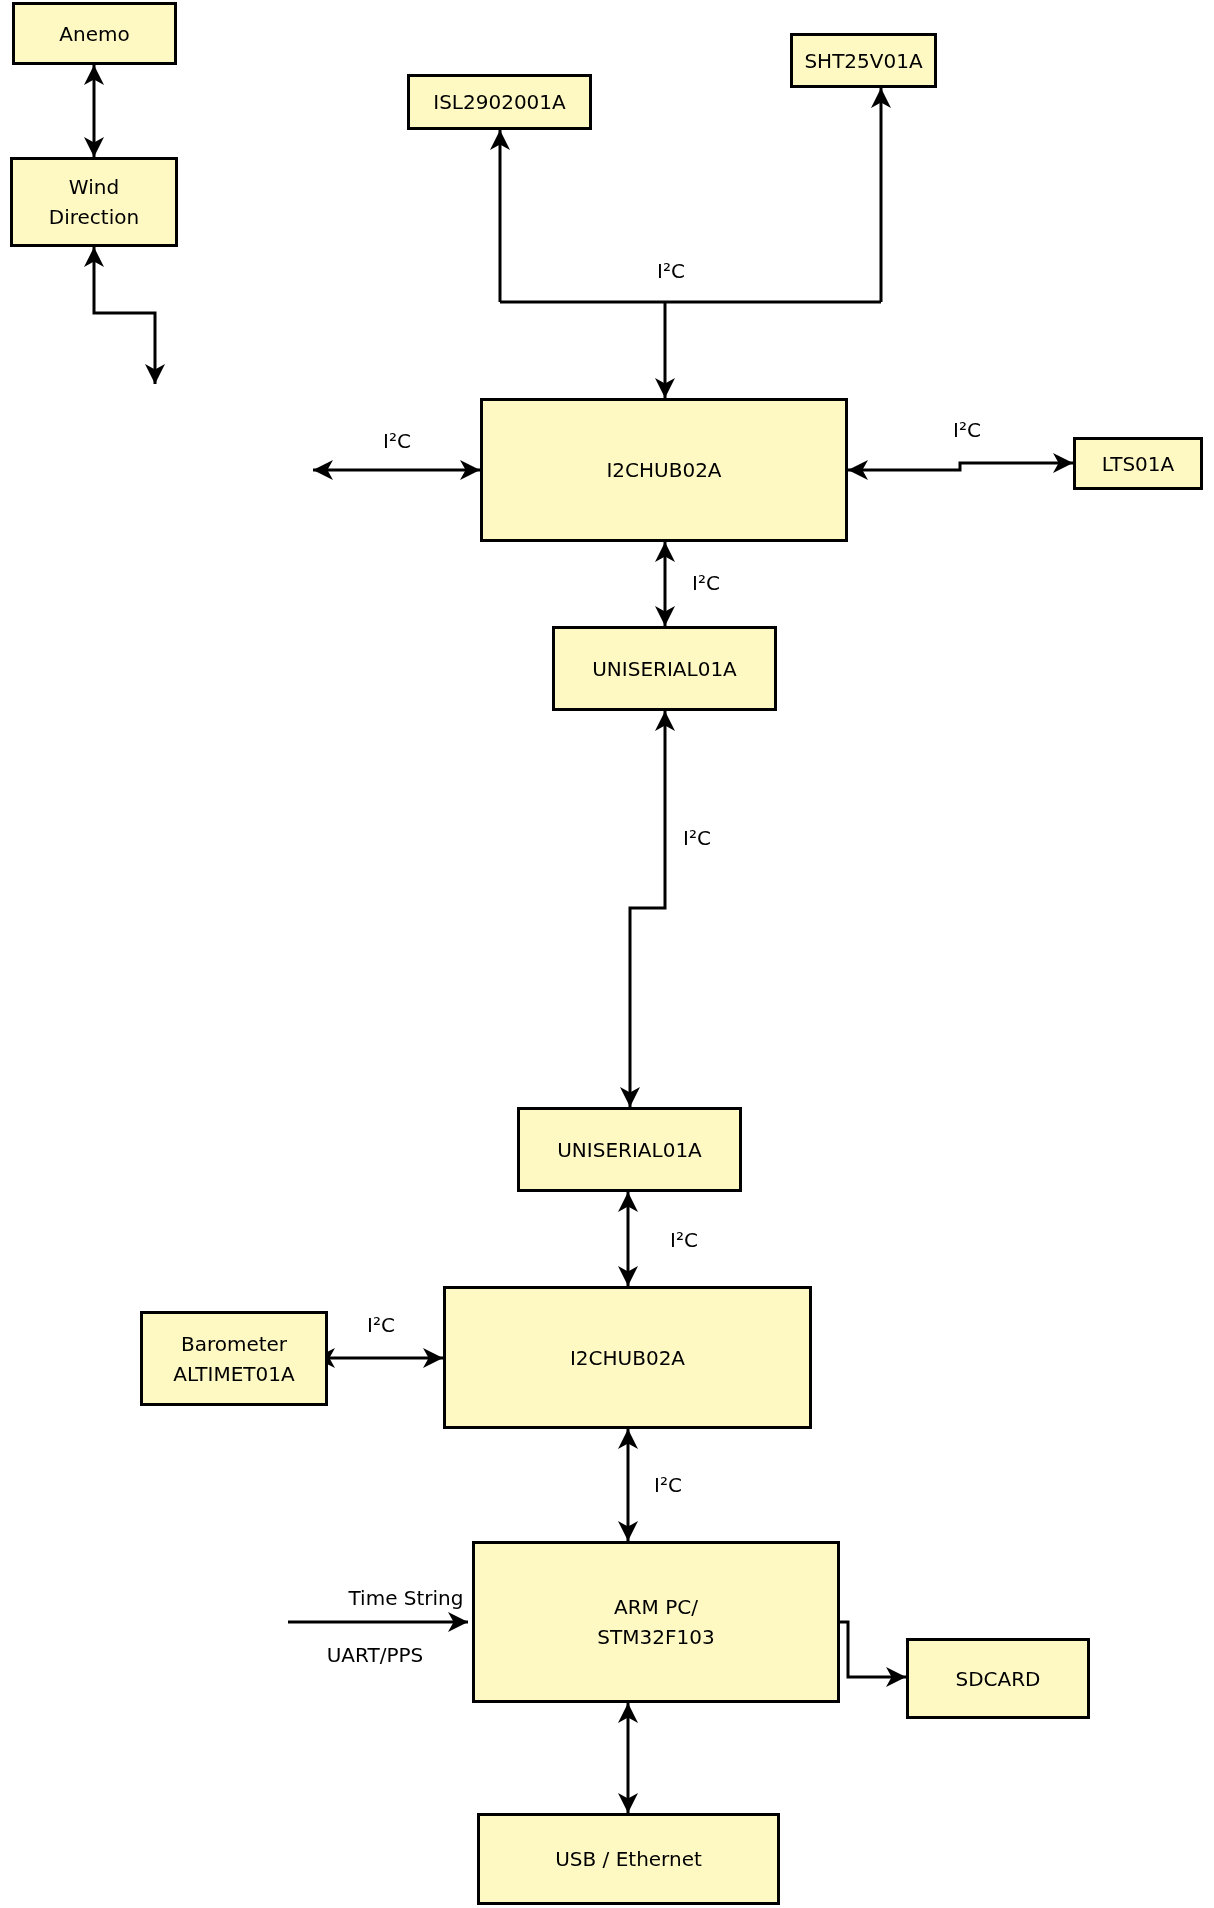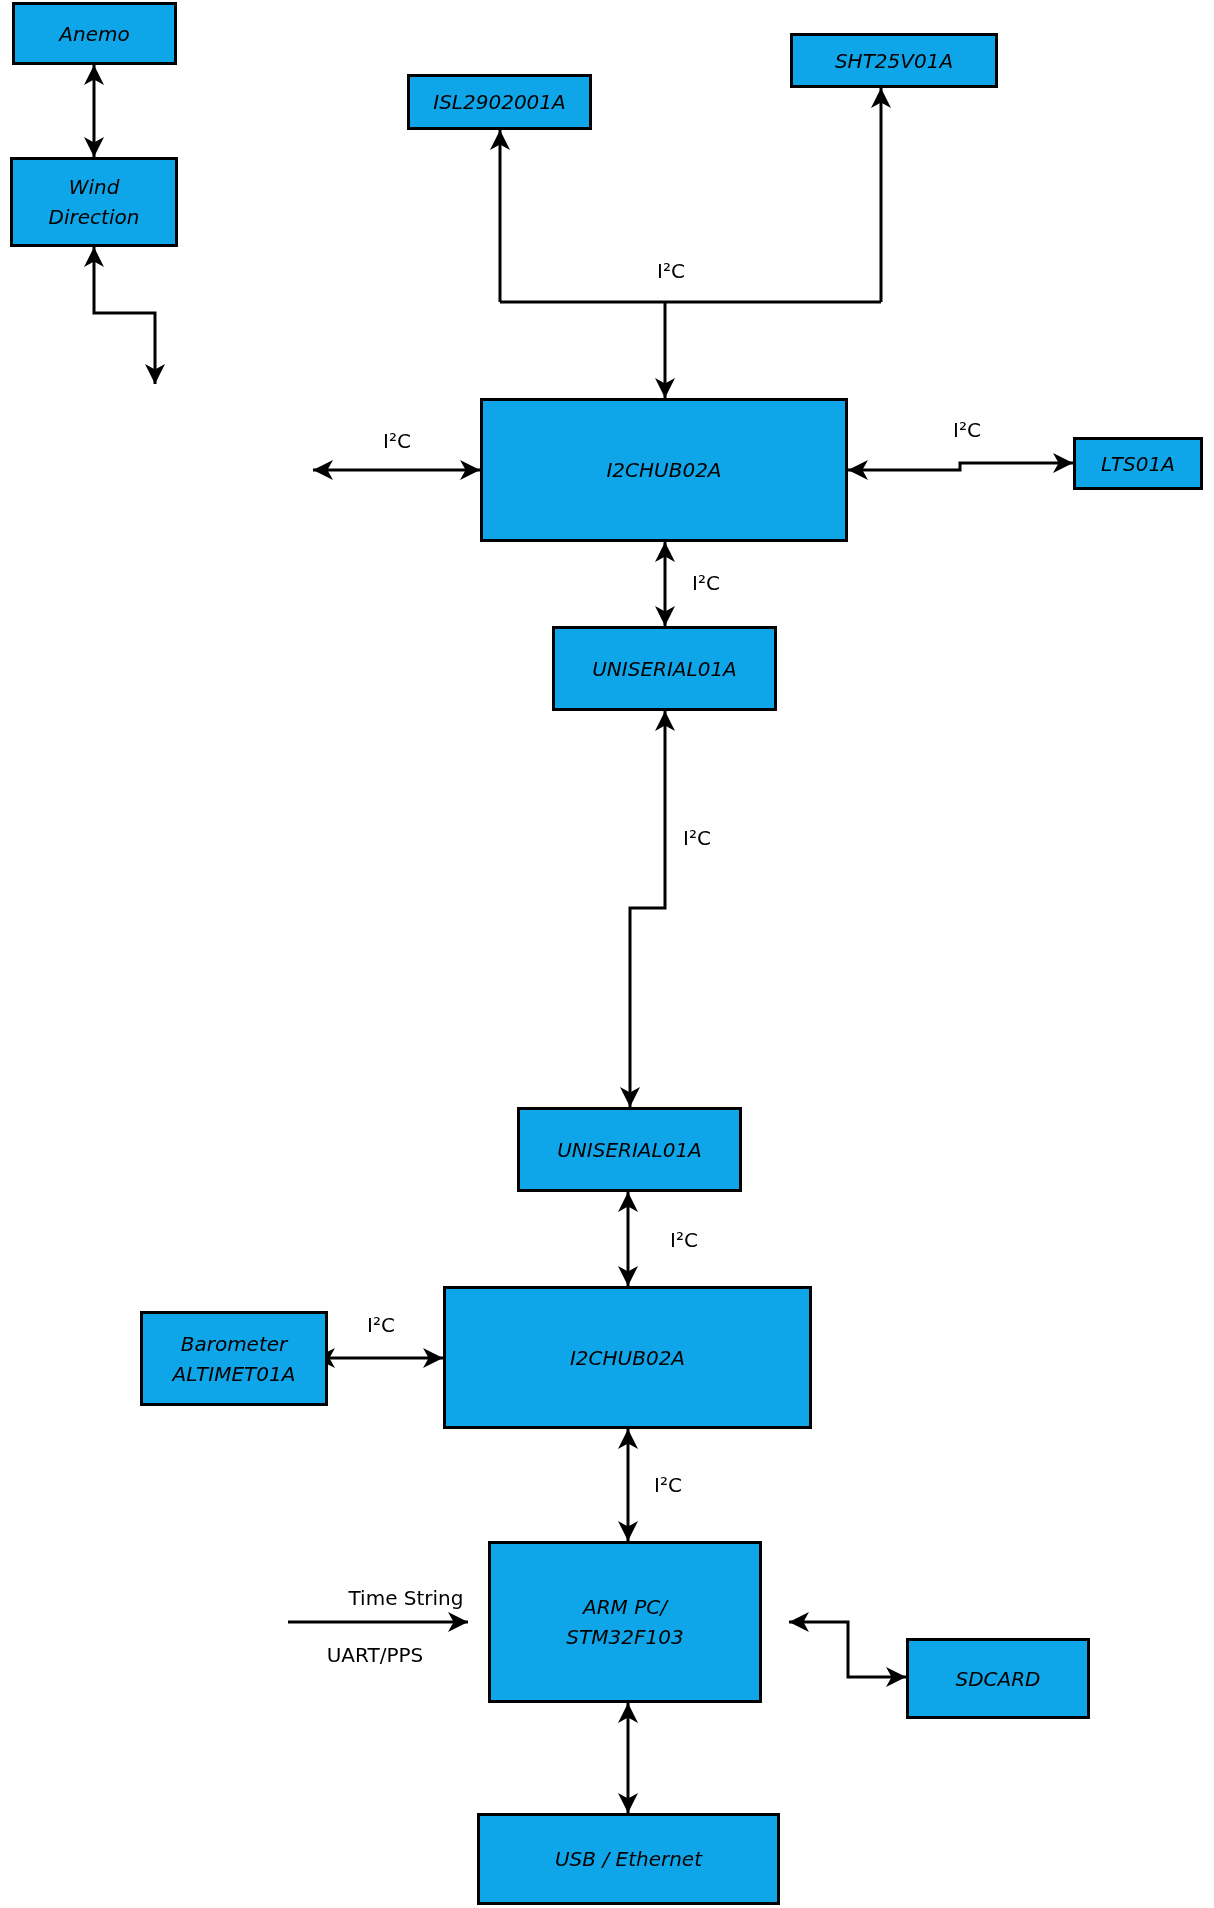--- a/index.html
+++ b/index.html
@@ -9,30 +9,29 @@
     background:#ffffff;
     font-family:"DejaVu Sans","Liberation Sans",sans-serif;
     color:#000000;
     overflow:hidden;
   }
   .wires{position:absolute;left:0;top:0;}
   .node{
     position:absolute;
     box-sizing:border-box;
     border:3px solid #000000;
-    background:#0ea5e9;
+    background:#fef9c3;
     display:flex;
     flex-direction:column;
     align-items:center;
     justify-content:center;
     text-align:center;
     font-size:20px;
     line-height:30px;
     white-space:nowrap;
-    font-style:italic;
   }
   .edge-label{
     position:absolute;
     transform:translate(-50%,-50%);
     font-size:20px;
     line-height:22px;
     white-space:nowrap;
   }
 </style>
 </head>
@@ -73,21 +72,21 @@
   <div class="node" style="left:10px;top:157px;width:168px;height:90px;">
     <span>Wind</span>
     <span>Direction</span>
   </div>
 
 
   <div class="node" style="left:407px;top:74px;width:185px;height:56px;">
     <span>ISL2902001A</span>
   </div>
 
-  <div class="node" style="left:790px;top:33px;width:208px;height:55px;">
+  <div class="node" style="left:790px;top:33px;width:147px;height:55px;">
     <span>SHT25V01A</span>
   </div>
 
   <div class="node" style="left:480px;top:398px;width:368px;height:144px;">
     <span>I2CHUB02A</span>
   </div>
 
   <div class="node" style="left:1073px;top:437px;width:130px;height:53px;">
     <span>LTS01A</span>
   </div>
@@ -103,21 +102,21 @@
   <div class="node" style="left:443px;top:1286px;width:369px;height:143px;">
     <span>I2CHUB02A</span>
   </div>
 
   <div class="node" style="left:127px;top:1311px;width:188px;height:95px;margin-left:13px;">
     <span>Barometer</span>
     <span>ALTIMET01A</span>
   </div>
 
 
-  <div class="node" style="left:488px;top:1541px;width:274px;height:162px;">
+  <div class="node" style="left:472px;top:1541px;width:368px;height:162px;">
     <span>ARM PC/</span>
     <span>STM32F103</span>
   </div>
 
   <div class="node" style="left:477px;top:1813px;width:303px;height:92px;">
     <span>USB / Ethernet</span>
   </div>
 
   <div class="node" style="left:906px;top:1638px;width:184px;height:81px;">
     <span>SDCARD</span>

